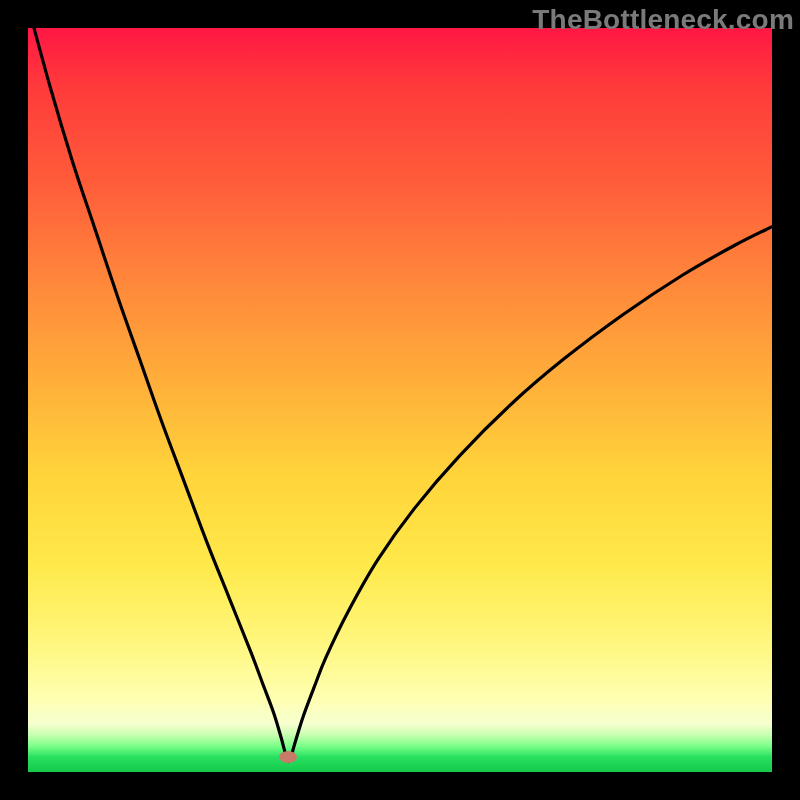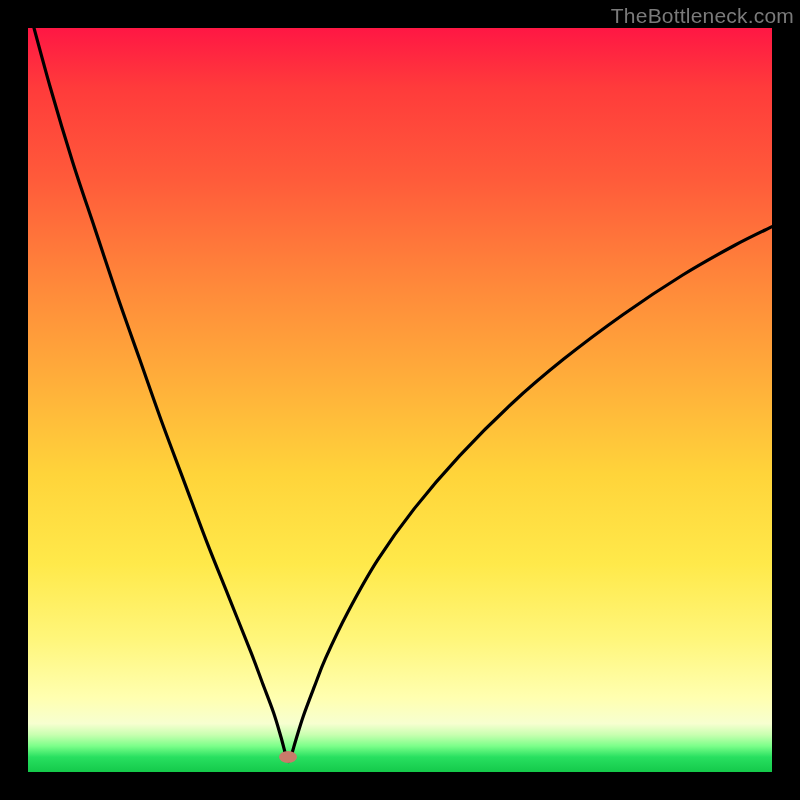--- a/index.html
+++ b/index.html
@@ -42,22 +42,22 @@
       #7cff8a 96.5%,
       #28e060 98%,
       #14c94a 100%
     );
   }
   .watermark {
     position: absolute;
     top: 4px;
     right: 6px;
     color: #7a7a7a;
-    font-size: 21px;
-    font-weight: 400;
+    font-size: 28px;
+    font-weight: 700;
     letter-spacing: 0.2px;
     user-select: none;
   }
   svg.curve {
     position: absolute;
     top: 0;
     left: 0;
     width: 744px;
     height: 744px;
     overflow: visible;

